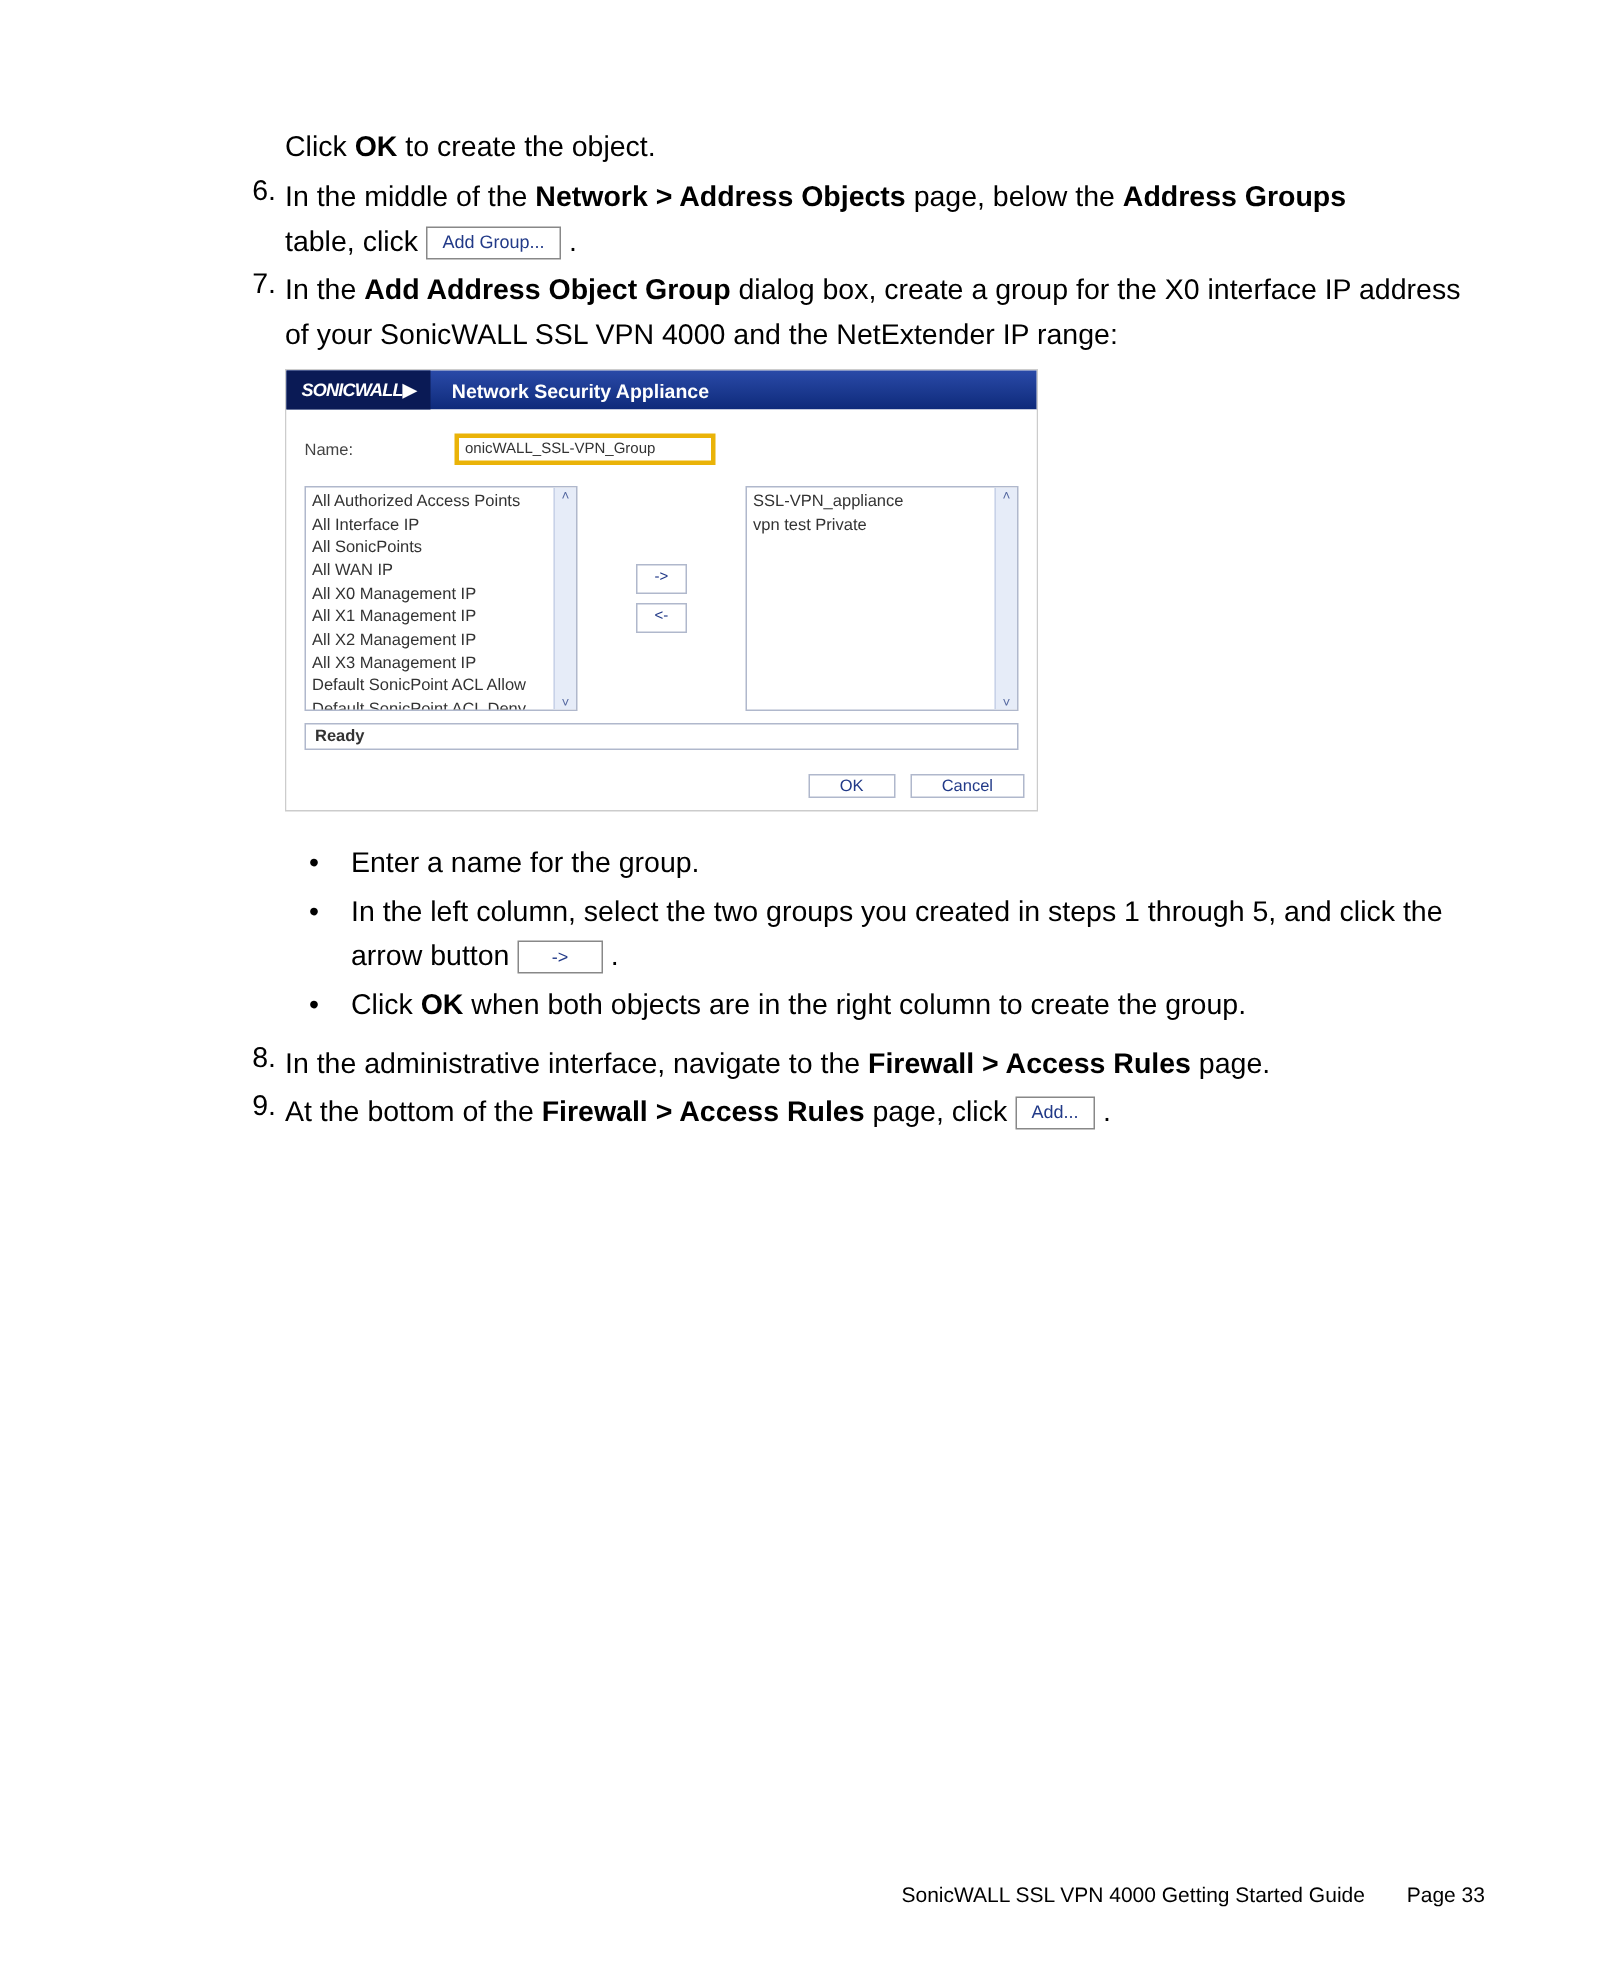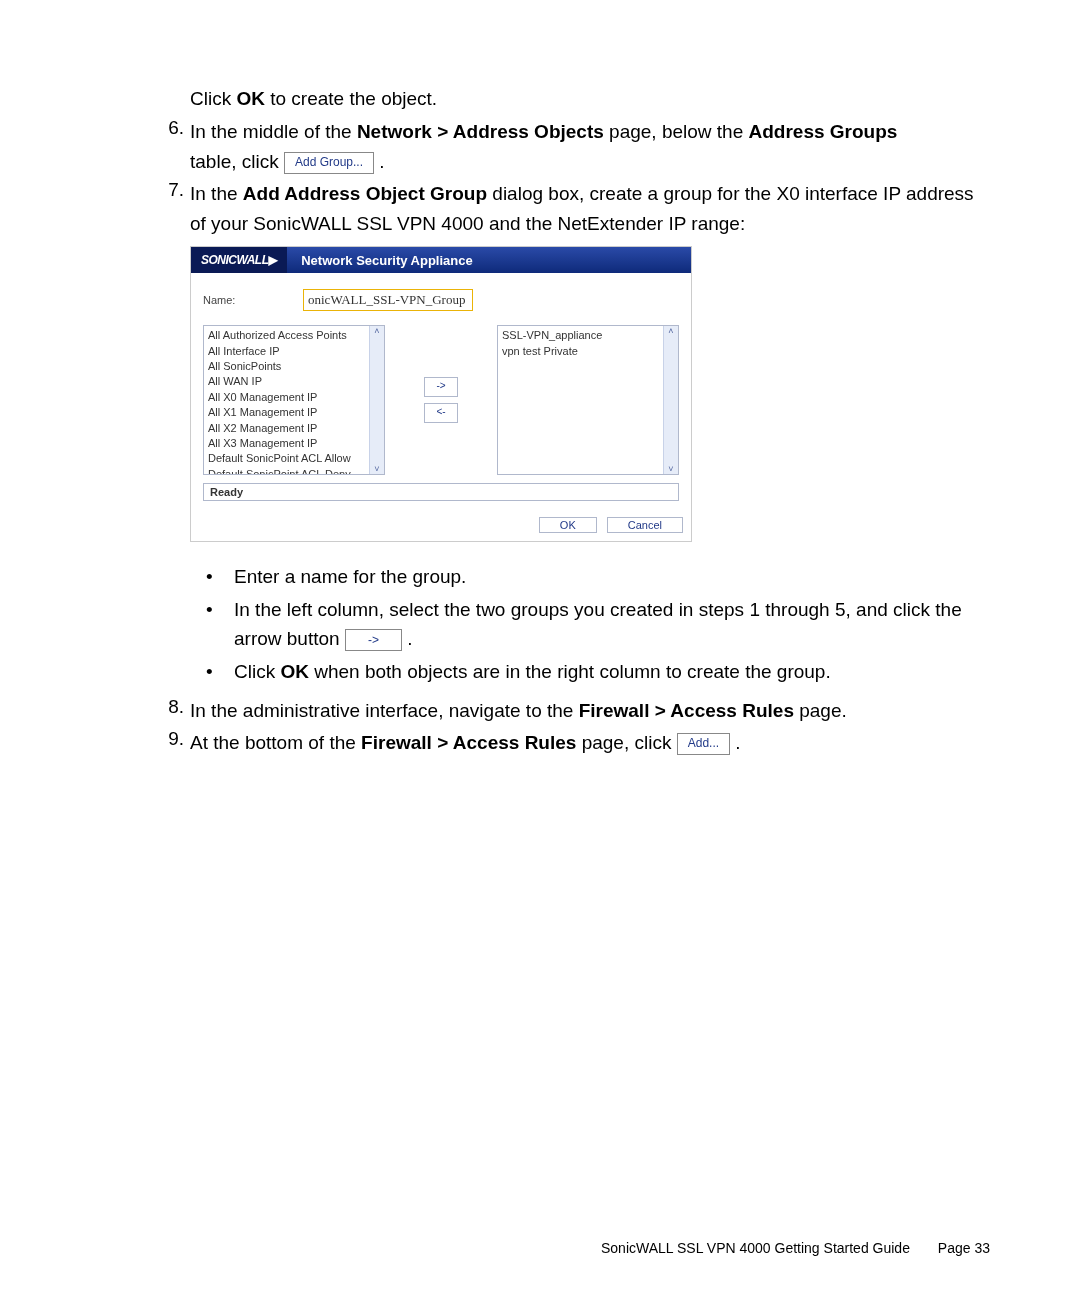--- a/index.html
+++ b/index.html
@@ -103,26 +103,25 @@
     display: flex;
     align-items: center;
     margin: 6px 0 14px 0;
   }
   .name-row label {
     width: 100px;
     font-size: 11px;
     color: #444;
   }
   .name-row input {
-    border: 1px solid #eab308;
-    font-size: 13px;
+    border: 3px solid #eab308;
+    font-size: 10px;
     padding: 2px 4px;
     width: 160px;
     color: #333;
-    font-family: Liberation Serif, serif;
   }
   .lists-row {
     display: flex;
     align-items: stretch;
     gap: 8px;
     justify-content: space-between;
   }
   .listbox {
     border: 1px solid #b0b8cc;
     width: 180px;
@@ -205,21 +204,21 @@
   }
   ul.sub > li .dot {
     width: 28px;
     flex: 0 0 28px;
     text-align: left;
     padding-left: 4px;
   }
   ul.sub > li .txt { flex: 1; }
   .page-footer {
     position: absolute;
-    bottom: 55px;
+    bottom: 40px;
     right: 90px;
     font-size: 14px;
     color: #000;
   }
   .page-footer .pg { margin-left: 24px; }
 </style>
 </head>
 <body>
 
 <div class="page">

